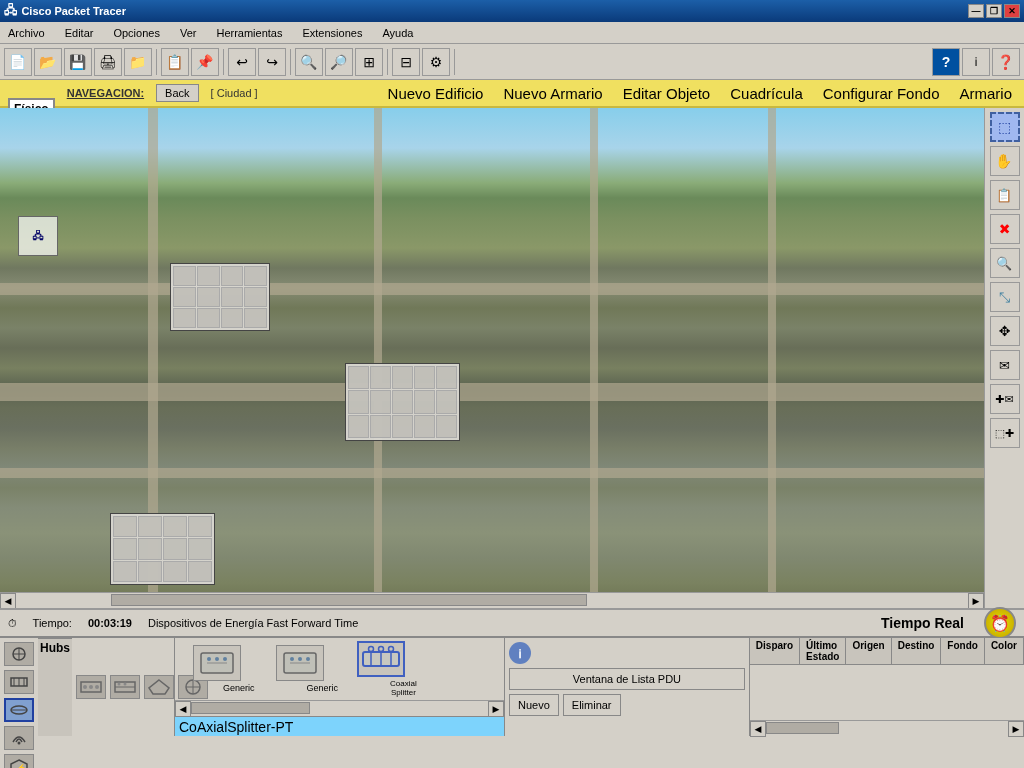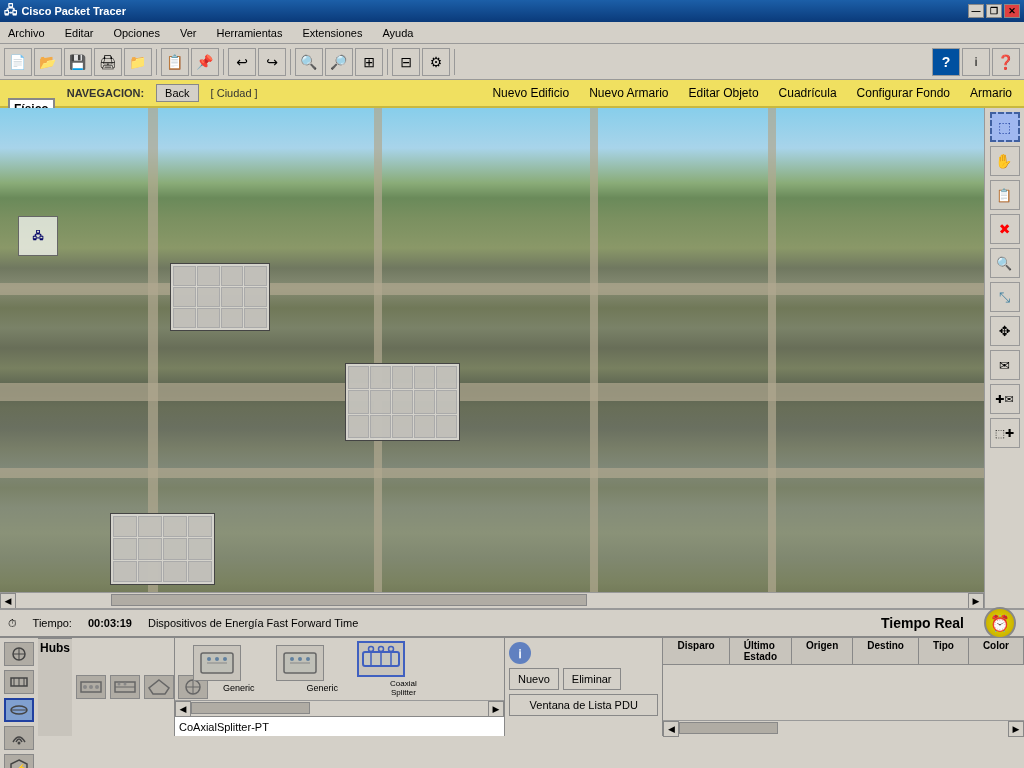--- a/index.html
+++ b/index.html
@@ -43,30 +43,30 @@
     
     #nav-bar {
       height: 28px; background: #f0e060; border-bottom: 2px solid #c8b840;
       display: flex; align-items: center; padding: 0 8px; gap: 12px;
       font-size: 11px;
     }
     #fisico-tab {
       background: white; border: 2px solid #888; padding: 2px 4px;
       font-weight: bold; font-size: 12px; margin-top: 32px;
     }
-    .nav-label { color: #333; font-weight: bold; }
+    .nav-label { color: #333; font-weight: bold; text-decoration: underline; }
     .nav-btn {
       background: #d4d0c8; border: 1px solid #888; padding: 2px 8px;
       cursor: pointer; font-size: 11px;
     }
     .nav-city { color: #333; }
     .nav-spacer { flex: 1; }
     .nav-action {
       background: none; border: none; cursor: pointer;
-      font-size: 12px; color: #000; padding: 2px 4px;
+      font-size: 15px; color: #000; padding: 2px 4px;
     }
 
     
     #main-area {
       display: flex;
       height: calc(768px - 22px - 22px - 36px - 28px - 28px - 100px);
     }
 
     
     #canvas-area {
@@ -155,24 +155,24 @@
     .dev-item {
       display: flex; flex-direction: column; align-items: center;
       cursor: pointer; min-width: 60px;
     }
     .dev-item-label { font-size: 9px; text-align: center; margin-top: 2px; margin-left: 44px; }
     #device-list-hscroll {
       height: 16px; background: #d4d0c8;
       position: relative; border-top: 1px solid #999;
     }
     #device-name-bar {
-      height: 20px; background: #ffffff;
+      height: 20px; background: #7dd3fc;
       border-top: 1px solid #888;
       display: flex; align-items: center;
-      padding: 0 4px; font-size: 11px;
+      padding: 0 4px; font-size: 14px;
     }
 
     
     #scenario-panel {
       flex: 1;
       display: flex; flex-direction: column;
       padding: 4px; gap: 4px;
     }
     .scenario-row {
       display: flex; align-items: center; gap: 4px;
@@ -199,21 +199,21 @@
     #log-panel {
       flex: 1; border-left: 1px solid #888;
       display: flex; flex-direction: column;
     }
     #log-header {
       display: flex; background: #c8c4bc;
       border-bottom: 1px solid #888;
       font-size: 10px; font-weight: bold;
     }
     .log-col {
-      padding: 2px 14px; border-right: 1px solid #888;
+      padding: 2px 6px; border-right: 1px solid #888;
       cursor: pointer;
     }
     #log-body { flex: 1; overflow: hidden; }
     #log-hscroll {
       height: 16px; background: #d4d0c8;
       border-top: 1px solid #999; position: relative;
     }
 
     
     .scroll-arrow {
@@ -629,35 +629,35 @@
     </div>
   </div>
 
   <div id="scenario-panel">
     <div class="scenario-row">
       <div class="scenario-icon">
         <span>ℹ</span>
       </div>
     </div>
     <div class="scenario-row">
+      <button class="scenario-btn" style="width:100%;">Ventana de Lista PDU</button>
+    </div>
+    <div class="scenario-row">
       <button class="scenario-btn">Nuevo</button>
       <button class="scenario-btn">Eliminar</button>
-    </div>
-    <div class="scenario-row">
-      <button class="scenario-btn" style="width:100%;">Ventana de Lista PDU</button>
     </div>
   </div>
 
   <div id="log-panel">
     <div id="log-header">
       <span class="log-col">Disparo</span>
       <span class="log-col">Último Estado</span>
       <span class="log-col">Origen</span>
       <span class="log-col">Destino</span>
-      <span class="log-col">Tipo</span>
+      <span class="log-col">Fondo</span>
       <span class="log-col">Color</span>
     </div>
     <div id="log-body"></div>
     <div id="log-hscroll" style="height:16px; background:#d4d0c8; border-top:1px solid #999; display:flex;">
       <div class="scroll-arrow">◀</div>
       <div style="flex:1; position:relative;">
         <div class="scroll-thumb" style="left:0; width:30%;"></div>
       </div>
       <div class="scroll-arrow">▶</div>
     </div>

